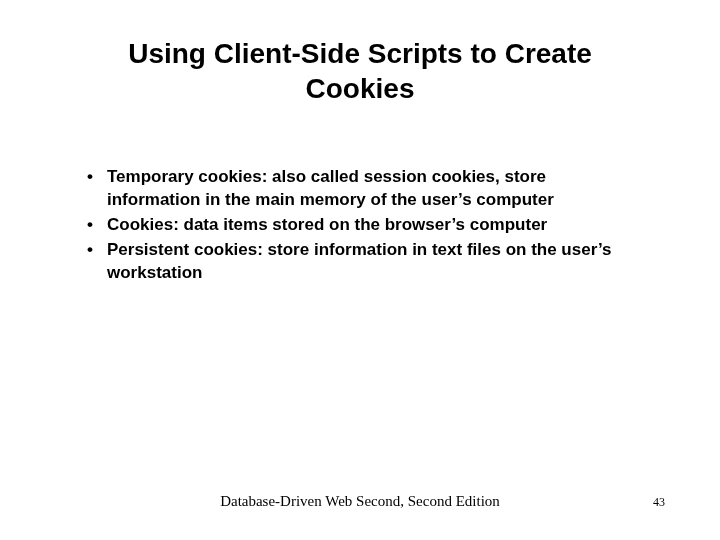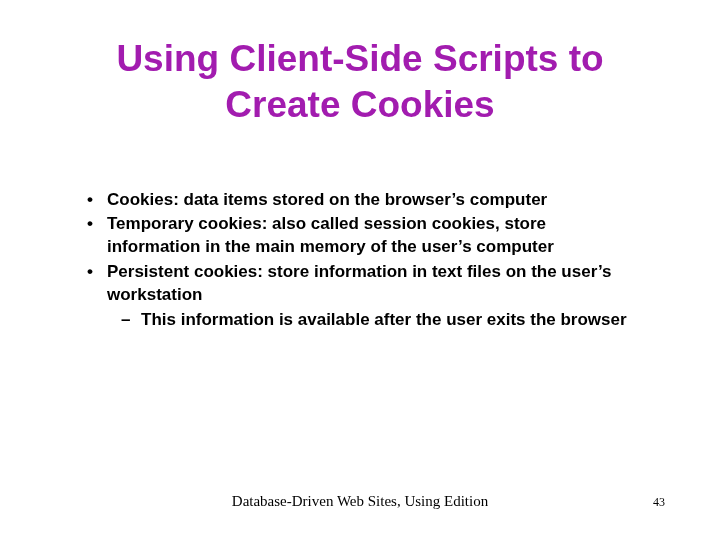--- a/index.html
+++ b/index.html
@@ -11,22 +11,22 @@
     position: relative;
     overflow: hidden;
   }
   .slide {
     width: 720px;
     height: 540px;
     padding: 30px 55px 0 55px;
     position: relative;
   }
   .title {
-    color: #a21caf;
-    font-size: 37px;
+    color: #000000;
+    font-size: 28px;
     font-weight: bold;
     text-align: center;
     line-height: 1.25;
     margin-top: 6px;
     margin-bottom: 60px;
     padding: 0 30px;
   }
   .bullets {
     padding-left: 30px;
     padding-right: 30px;
@@ -101,34 +101,29 @@
 </style>
 </head>
 <body>
 
 <div class="slide">
   <h1 class="title">Using Client-Side Scripts to Create Cookies</h1>
 
   <div class="bullets">
     <ul class="level1">
       <li>
+        <span>Temporary cookies: also called session cookies, store information in the main memory of the user’s computer</span>
+      </li>
+      <li>
         <span>Cookies: data items stored on the browser’s computer</span>
       </li>
       <li>
-        <span>Temporary cookies: also called session cookies, store information in the main memory of the user’s computer</span>
-      </li>
-      <li>
         <span>Persistent cookies: store information in text files on the user’s workstation</span>
-        <ul class="level2">
-          <li>
-            <span>This information is available after the user exits the browser</span>
-          </li>
-        </ul>
       </li>
     </ul>
   </div>
 
   <div class="footer">
     <div class="footer-left"></div>
-    <div class="footer-center">Database-Driven Web Sites, Using Edition</div>
+    <div class="footer-center">Database-Driven Web Second, Second Edition</div>
     <div class="footer-right">43</div>
   </div>
 </div>
 
 </body></html>

